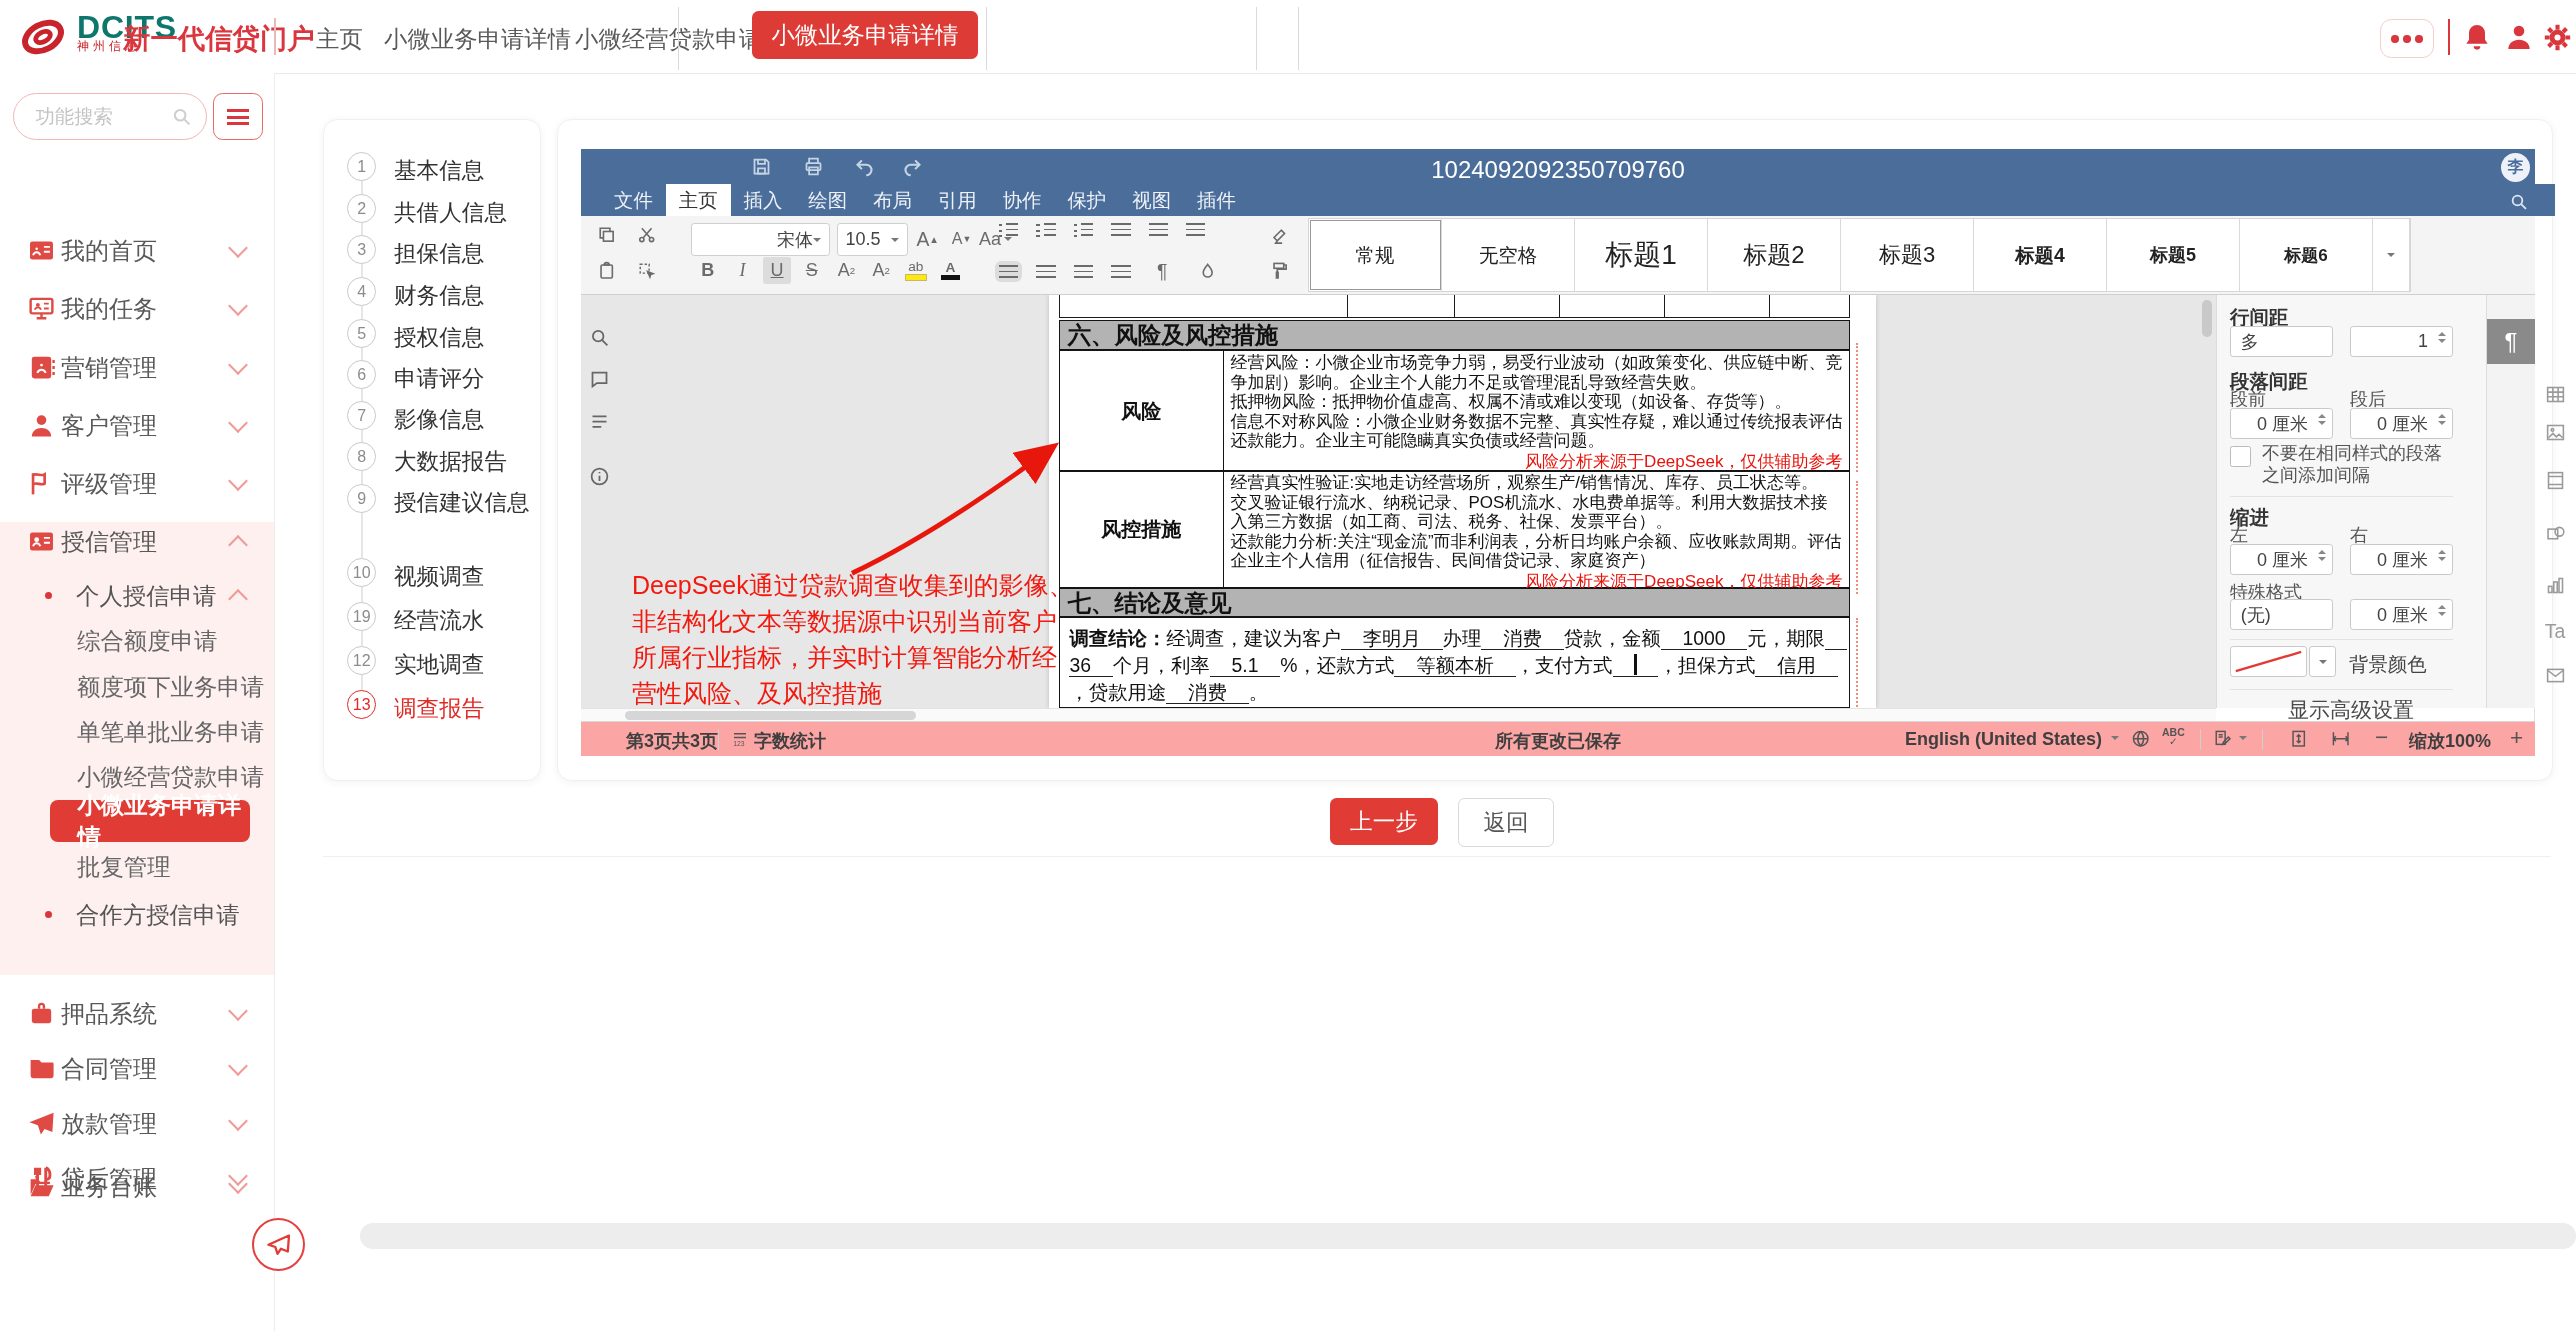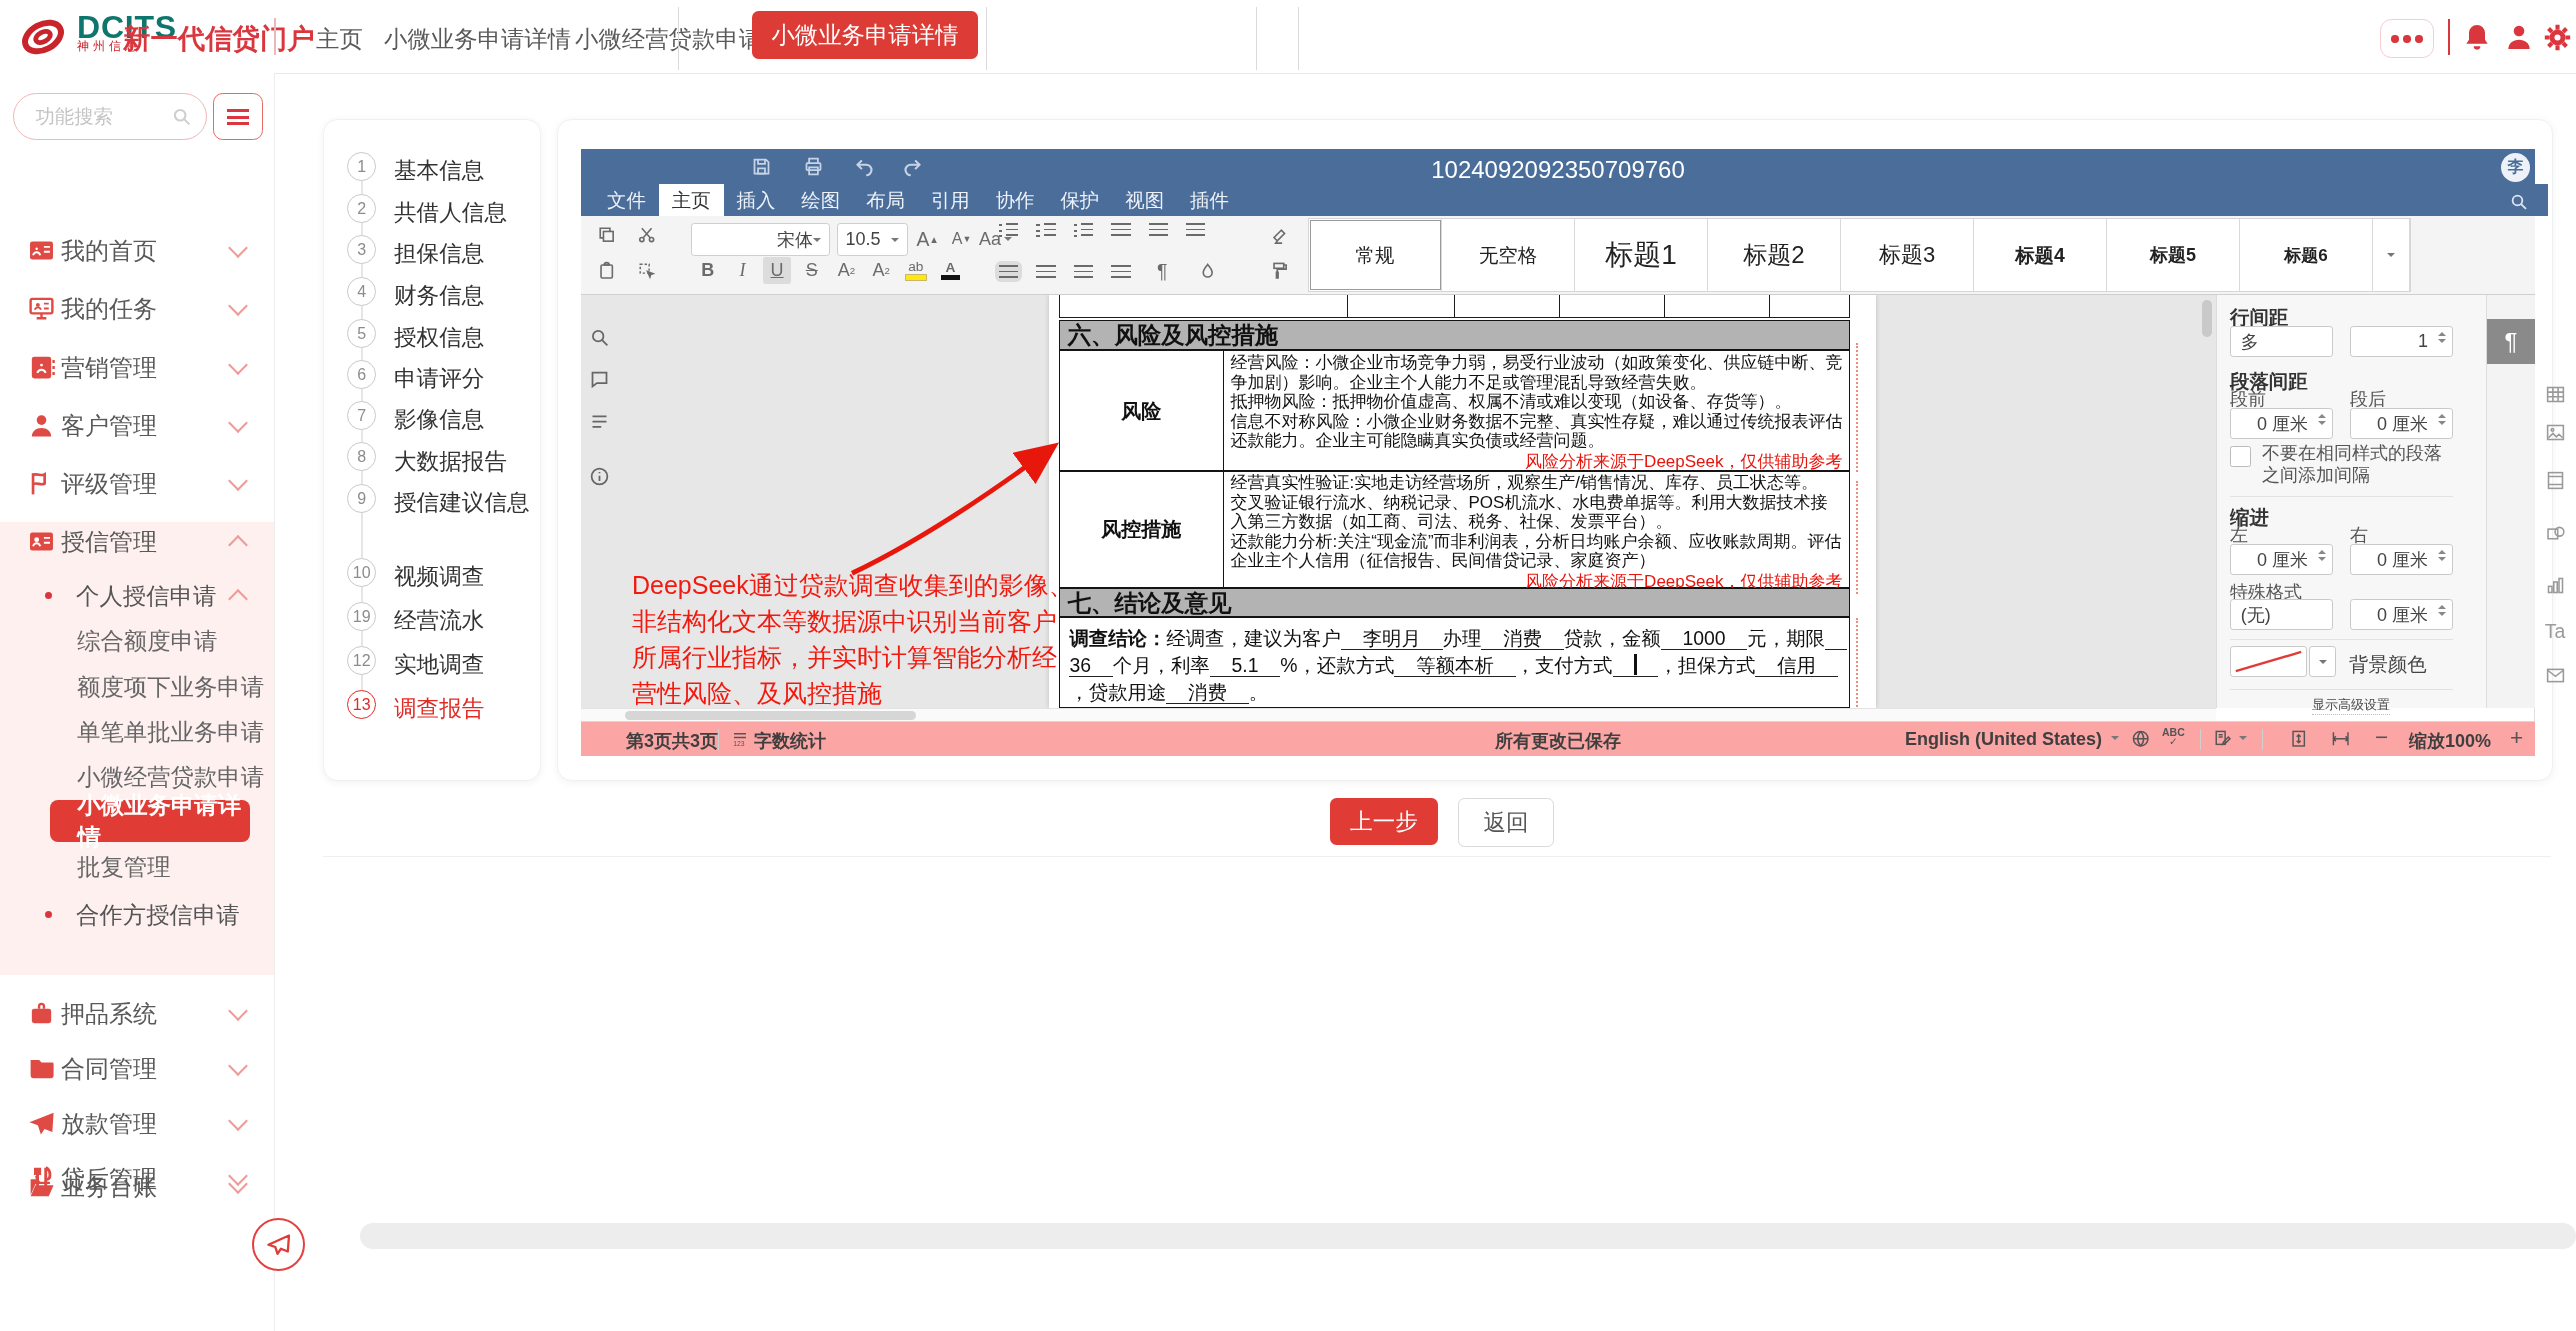--- a/index.html
+++ b/index.html
@@ -395,21 +395,21 @@
       </span>
     <span class="qicon" style="left:321px;">
         <svg viewBox="0 0 24 24" width="21" height="21" fill="none" stroke="currentColor" stroke-width="2.4">
           <path d="M15 5l5 5-5 5"></path>
           <path d="M20 10H10a6 6 0 0 0 0 12"></path>
         </svg>
       </span>
   </div>
   <div class="avatar">李</div>
 
-  <div class="ed-menu ed-blue flex" style="padding-left:13px;">
+  <div class="ed-menu ed-blue flex" style="padding-left:20px;">
     <div class="ed-tab">文件</div>
     <div class="ed-tab on">主页</div>
     <div class="ed-tab">插入</div>
     <div class="ed-tab">绘图</div>
     <div class="ed-tab">布局</div>
     <div class="ed-tab">引用</div>
     <div class="ed-tab">协作</div>
     <div class="ed-tab">保护</div>
     <div class="ed-tab">视图</div>
     <div class="ed-tab">插件</div>
@@ -693,21 +693,21 @@
   <div class="p-box" style="left:2230px;top:646px;width:77px;">
     <svg width="76" height="29" viewBox="0 0 94 36">
         <line x1="6" y1="30" x2="88" y2="6" stroke="#e03b35" stroke-width="3"></line>
       </svg>
   </div>
   <div class="p-box" style="left:2309px;top:646px;width:27.4px;justify-content:center;">
       <span class="caret"></span>
     </div>
   <div class="p-l" style="left:2349px;top:651px;font-size:19.4px;color:#444;">背景颜色</div>
   <div class="p-hr" style="left:2230px;top:689px;width:223px;"></div>
-  <div class="abs" style="left:2216px;top:696px;width:270px;text-align:center;font-size:13px;color:#4a4a4a;border-bottom:0;"><span style="border-bottom:1.6px dotted #bdbdbd;padding-bottom:1.6px;">显示高级设置</span></div>
+  <div class="abs" style="left:2216px;top:696px;width:270px;text-align:center;font-size:21px;color:#4a4a4a;border-bottom:0;"><span style="border-bottom:1.6px dotted #bdbdbd;padding-bottom:1.6px;">显示高级设置</span></div>
 
   <div class="istrip">
     <div class="is-on">¶</div>
     <span class="isico" style="top:89px;">
         <svg viewBox="0 0 24 24" width="21" height="21" fill="none" stroke="currentColor" stroke-width="1.8">
           <rect x="3" y="4" width="18" height="16"></rect>
           <path d="M3 9.3h18M3 14.6h18M9 4v16M15 4v16"></path>
         </svg>
       </span>
     <span class="isico" style="top:127px;">

